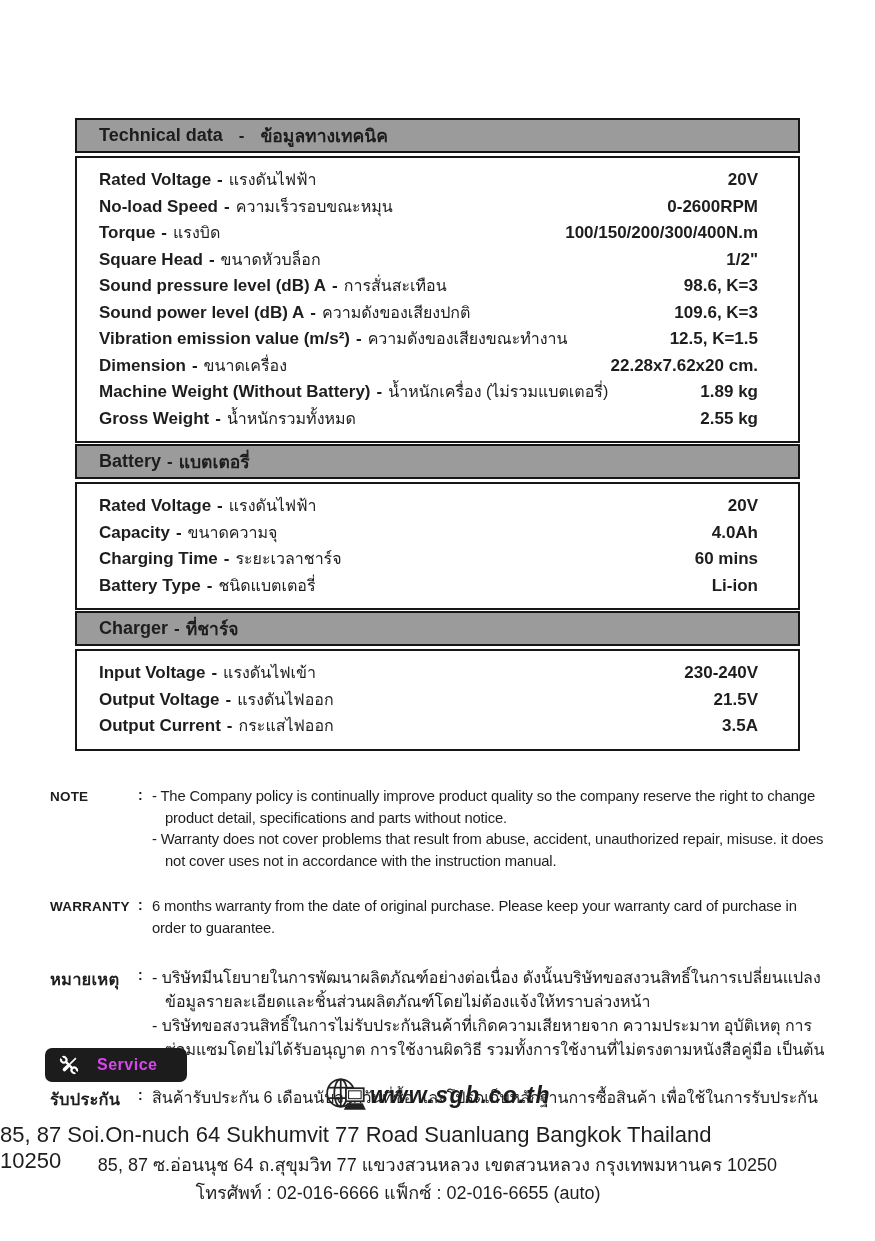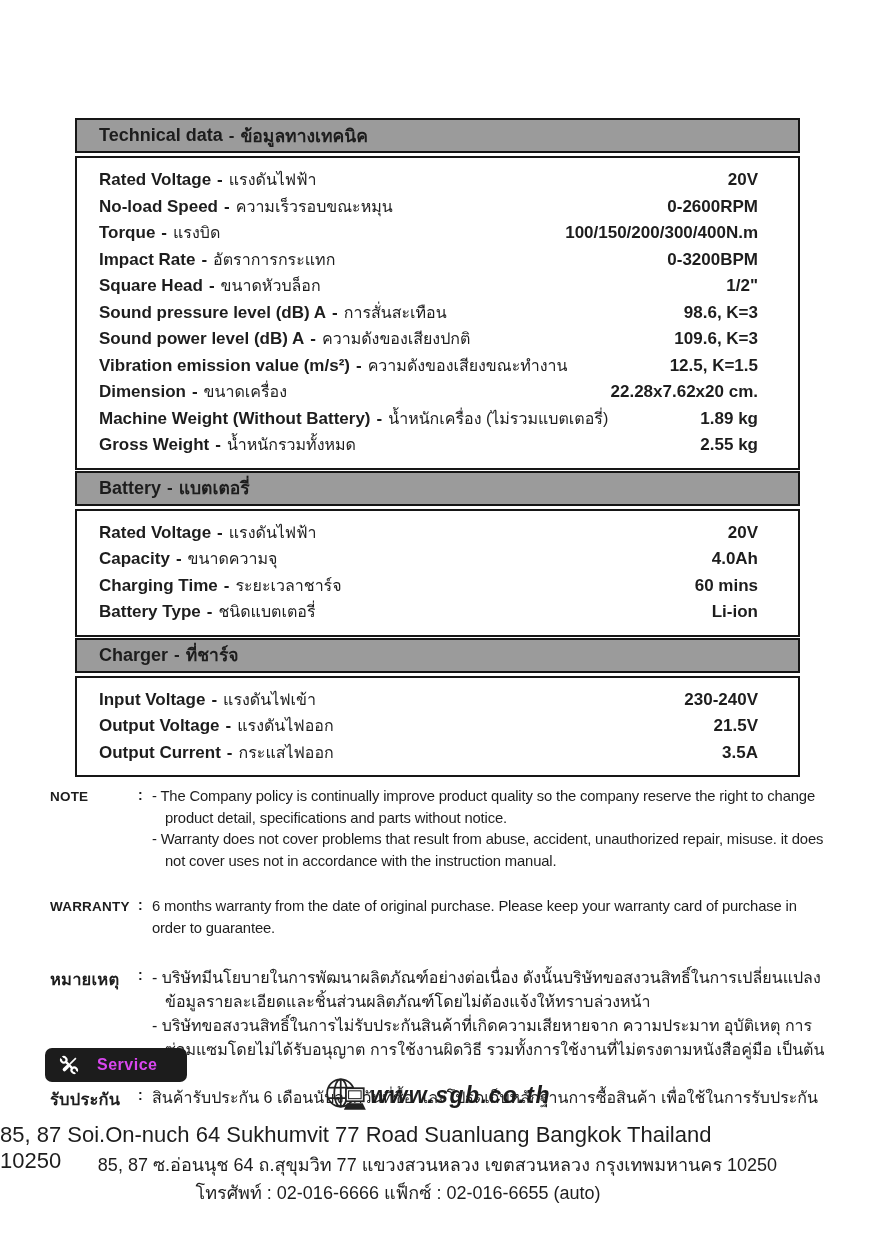--- a/index.html
+++ b/index.html
@@ -14,21 +14,21 @@
   
   .spec-table{position:absolute;left:75px;top:118px;width:725px;}
   .bar{
     border:2px solid #161616;
     background:#9b9b9b;
     height:31px;
     display:flex;align-items:center;
     padding-left:22px;
     margin-top:1px;
   }
-  .bar:first-child{margin-top:0;}
+  .bar:first-child{margin-top:0;gap:10px;}
   .bar .h-en{font-weight:bold;font-size:18px;}
   .bar .h-th{font-size:17.5px;font-weight:600;}
   .body{
     border:2px solid #161616;
     background:#ffffff;
     padding:9px 40px 9px 22px;
     margin-top:3px;
   }
   .row{
     display:flex;justify-content:space-between;align-items:baseline;
@@ -87,24 +87,20 @@
         </div>
       <div class="row">
           <span class="lbl"><b>No-load Speed</b><span class="dash">-</span><span class="th">ความเร็วรอบขณะหมุน</span></span>
           <span class="val">0-2600RPM</span>
         </div>
       <div class="row">
           <span class="lbl"><b>Torque</b><span class="dash">-</span><span class="th">แรงบิด</span></span>
           <span class="val">100/150/200/300/400N.m</span>
         </div>
       <div class="row">
-          <span class="lbl"><b>Impact Rate</b><span class="dash">-</span><span class="th">อัตราการกระแทก</span></span>
-          <span class="val">0-3200BPM</span>
-        </div>
-      <div class="row">
           <span class="lbl"><b>Square Head</b><span class="dash">-</span><span class="th">ขนาดหัวบล็อก</span></span>
           <span class="val">1/2"</span>
         </div>
       <div class="row">
           <span class="lbl"><b>Sound pressure level (dB) A</b><span class="dash">-</span><span class="th">การสั่นสะเทือน</span></span>
           <span class="val">98.6, K=3</span>
         </div>
       <div class="row">
           <span class="lbl"><b>Sound power level (dB) A</b><span class="dash">-</span><span class="th">ความดังของเสียงปกติ</span></span>
           <span class="val">109.6, K=3</span>

